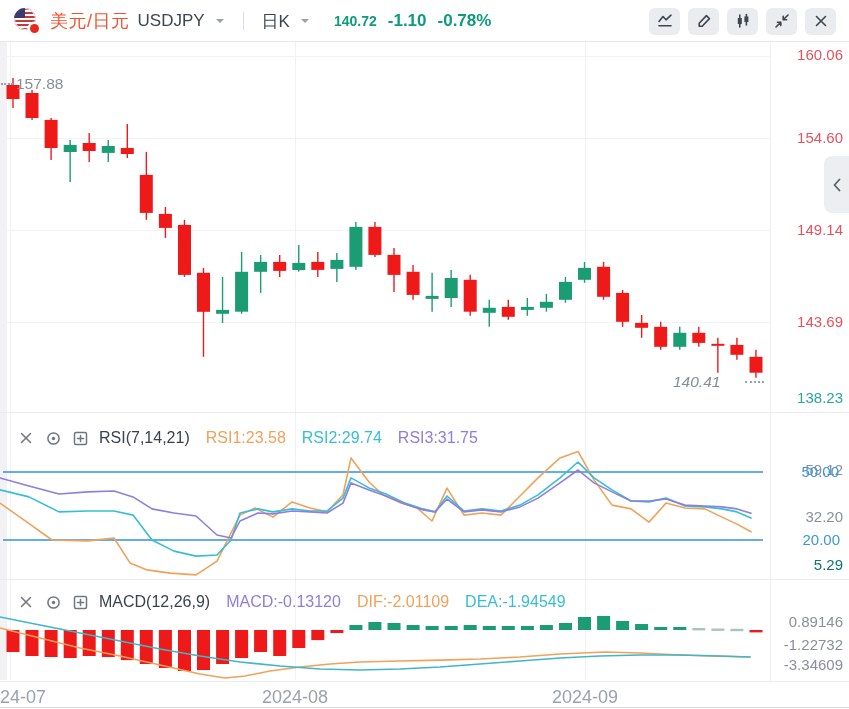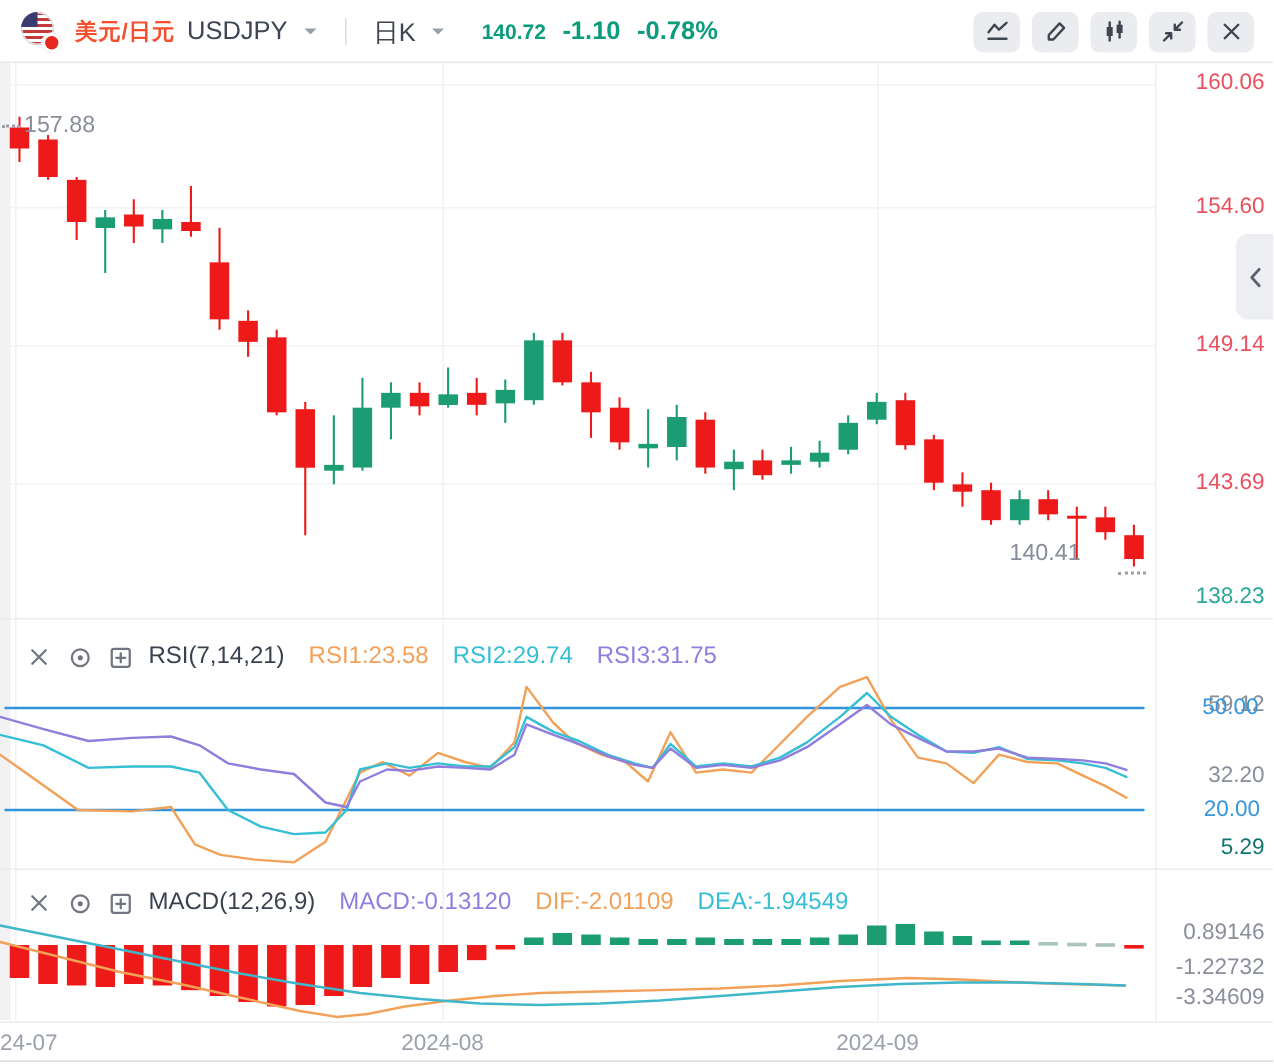--- a/index.html
+++ b/index.html
@@ -9,21 +9,21 @@
   .hdr{position:absolute;left:0;top:0;width:849px;height:42px;display:flex;align-items:center;
        background:#fff;z-index:30;}
   .hdr-left{display:flex;align-items:center;gap:9px;padding-left:14px;}
   .flag{position:relative;width:27px;height:26px;flex:0 0 auto;}
   .flag-us{width:22px;height:22px;border-radius:50%;overflow:hidden;position:relative;
            background:repeating-linear-gradient(#C43A3A 0 2px,#fff 2px 4px);box-shadow:0 0 0 1px #e3e5e9 inset;}
   .flag-us::before{content:"";position:absolute;left:0;top:0;width:11px;height:10px;background:#3C3B6E;}
   .flag-jp{position:absolute;right:0;bottom:-1px;width:13px;height:13px;border-radius:50%;background:#fff;
            box-shadow:0 0 0 0.5px #eee;}
   .flag-jp::after{content:"";position:absolute;left:2px;top:2px;width:9px;height:9px;border-radius:50%;background:#E8281E;}
-  .pair-cn{font-size:15px;font-weight:700;color:#F4502F;letter-spacing:0.5px;}
+  .pair-cn{font-size:18px;font-weight:400;color:#F4502F;letter-spacing:0.5px;}
   .pair-code{font-size:17px;color:#3E4552;font-weight:500;margin-left:-1px;}
   .caret{width:0;height:0;border:4.5px solid transparent;border-top-color:#98A0AC;margin-top:4px;margin-left:2px;}
   .vdiv{width:1px;height:18px;background:#D9DDE3;margin:0 10px;}
   .quote{display:flex;align-items:baseline;gap:11px;margin-left:16px;}
   .quote span{color:#0C9C7C;font-weight:700;}
   .q-price{font-size:14px;}
   .q-chg,.q-pct{font-size:17px;}
   .hdr-right{margin-left:auto;display:flex;gap:8px;padding-right:13px;}
   .tbtn{width:31px;height:27px;border-radius:6px;background:#EAECF0;display:flex;align-items:center;
         justify-content:center;cursor:pointer;}
@@ -31,21 +31,21 @@
   .hdr-border{position:absolute;left:0;top:41px;width:849px;height:1px;background:#E7E8EC;z-index:31;}
   
   .leftstrip{position:absolute;left:0;top:42px;width:7px;height:638px;background:#F2F2F5;}
   .vgrid{position:absolute;top:42px;width:1px;height:638px;background:#F1F1F5;}
   .hgrid{position:absolute;left:0;width:770px;height:1px;background:#F3F3F6;}
   .sep{position:absolute;left:0;width:849px;height:1px;background:#ECECEF;}
   .axis-sep{position:absolute;left:770px;top:42px;width:1px;height:639px;background:#EFEFF2;}
   .bottom-border{position:absolute;left:0;top:707px;width:849px;height:1px;background:#D7D9DE;}
   svg.pane{position:absolute;left:0;z-index:5;}
   .axis-label{position:absolute;font-size:15px;z-index:6;white-space:nowrap;}
-  .time-label{position:absolute;top:687px;font-size:15px;color:#9BA1AD;z-index:6;white-space:nowrap;}
+  .time-label{position:absolute;top:687px;font-size:18px;color:#9BA1AD;z-index:6;white-space:nowrap;}
   .annot{position:absolute;font-size:15.5px;color:#878D99;z-index:8;white-space:nowrap;}
   .annot-dots{position:absolute;border-top:2px dotted #9AA0AA;z-index:8;}
   
   .ind-hdr{position:absolute;left:17px;display:flex;align-items:flex-end;gap:9px;z-index:10;height:24px;}
   .ind-icon{display:flex;align-items:center;justify-content:center;width:18px;height:18px;cursor:pointer;}
   .ind-icon svg{stroke:#70757F;fill:none;stroke-width:1.5;stroke-linecap:round;}
   .ind-title{font-size:16px;color:#3A4250;margin-left:1px;}
   .ind-val{font-size:16px;margin-left:7px;}
   .v-orange{color:#F2A159;}
   .v-cyan{color:#36BFD4;}
@@ -399,21 +399,21 @@
 <span class="axis-label" style="right: 6px; top: 46px; color: rgb(232, 81, 93);">160.06</span>
     <span class="axis-label" style="right: 6px; top: 129px; color: rgb(232, 81, 93);">154.60</span>
     <span class="axis-label" style="right: 6px; top: 221px; color: rgb(232, 81, 93);">149.14</span>
     <span class="axis-label" style="right: 6px; top: 313px; color: rgb(232, 81, 93);">143.69</span>
     <span class="axis-label" style="right: 6px; top: 389px; color: rgb(44, 166, 154); margin-left: 28px;">138.23</span>
     <span class="time-label" style="left: 0px;">24-07</span>
     <span class="time-label" style="left: 295px; transform: translateX(-50%);">2024-08</span>
     <span class="time-label" style="left: 585px; transform: translateX(-50%);">2024-09</span>
     <span class="annot" style="left: 16px; top: 75px;">157.88</span>
     <div class="annot-dots" style="left: 1px; top: 83px; width: 12px;"></div>
-    <span class="annot" style="left: 673px; top: 360px;">140.41</span>
+    <span class="annot" style="left: 673px; top: 373px; font-style: italic;">140.41</span>
     <div class="annot-dots" style="left: 745px; top: 381px; width: 19px;"></div>
     <span class="axis-label" style="right: 6px; top: 461px; color: rgb(138, 143, 155);">59.12</span>
     <span class="axis-label" style="right: 10px; top: 463px; color: rgb(58, 151, 220);">50.00</span>
     <span class="axis-label" style="right: 6px; top: 508px; color: rgb(138, 143, 155);">32.20</span>
     <span class="axis-label" style="right: 9px; top: 531px; color: rgb(58, 151, 220);">20.00</span>
     <span class="axis-label" style="right: 6px; top: 556px; color: #0f766e;">5.29</span>
     <span class="axis-label" style="right: 6px; top: 613px; color: rgb(138, 143, 155);">0.89146</span>
     <span class="axis-label" style="right: 6px; top: 636px; color: rgb(138, 143, 155);">-1.22732</span>
     <span class="axis-label" style="right: 6px; top: 656px; color: rgb(138, 143, 155);">-3.34609</span>
   </div>

